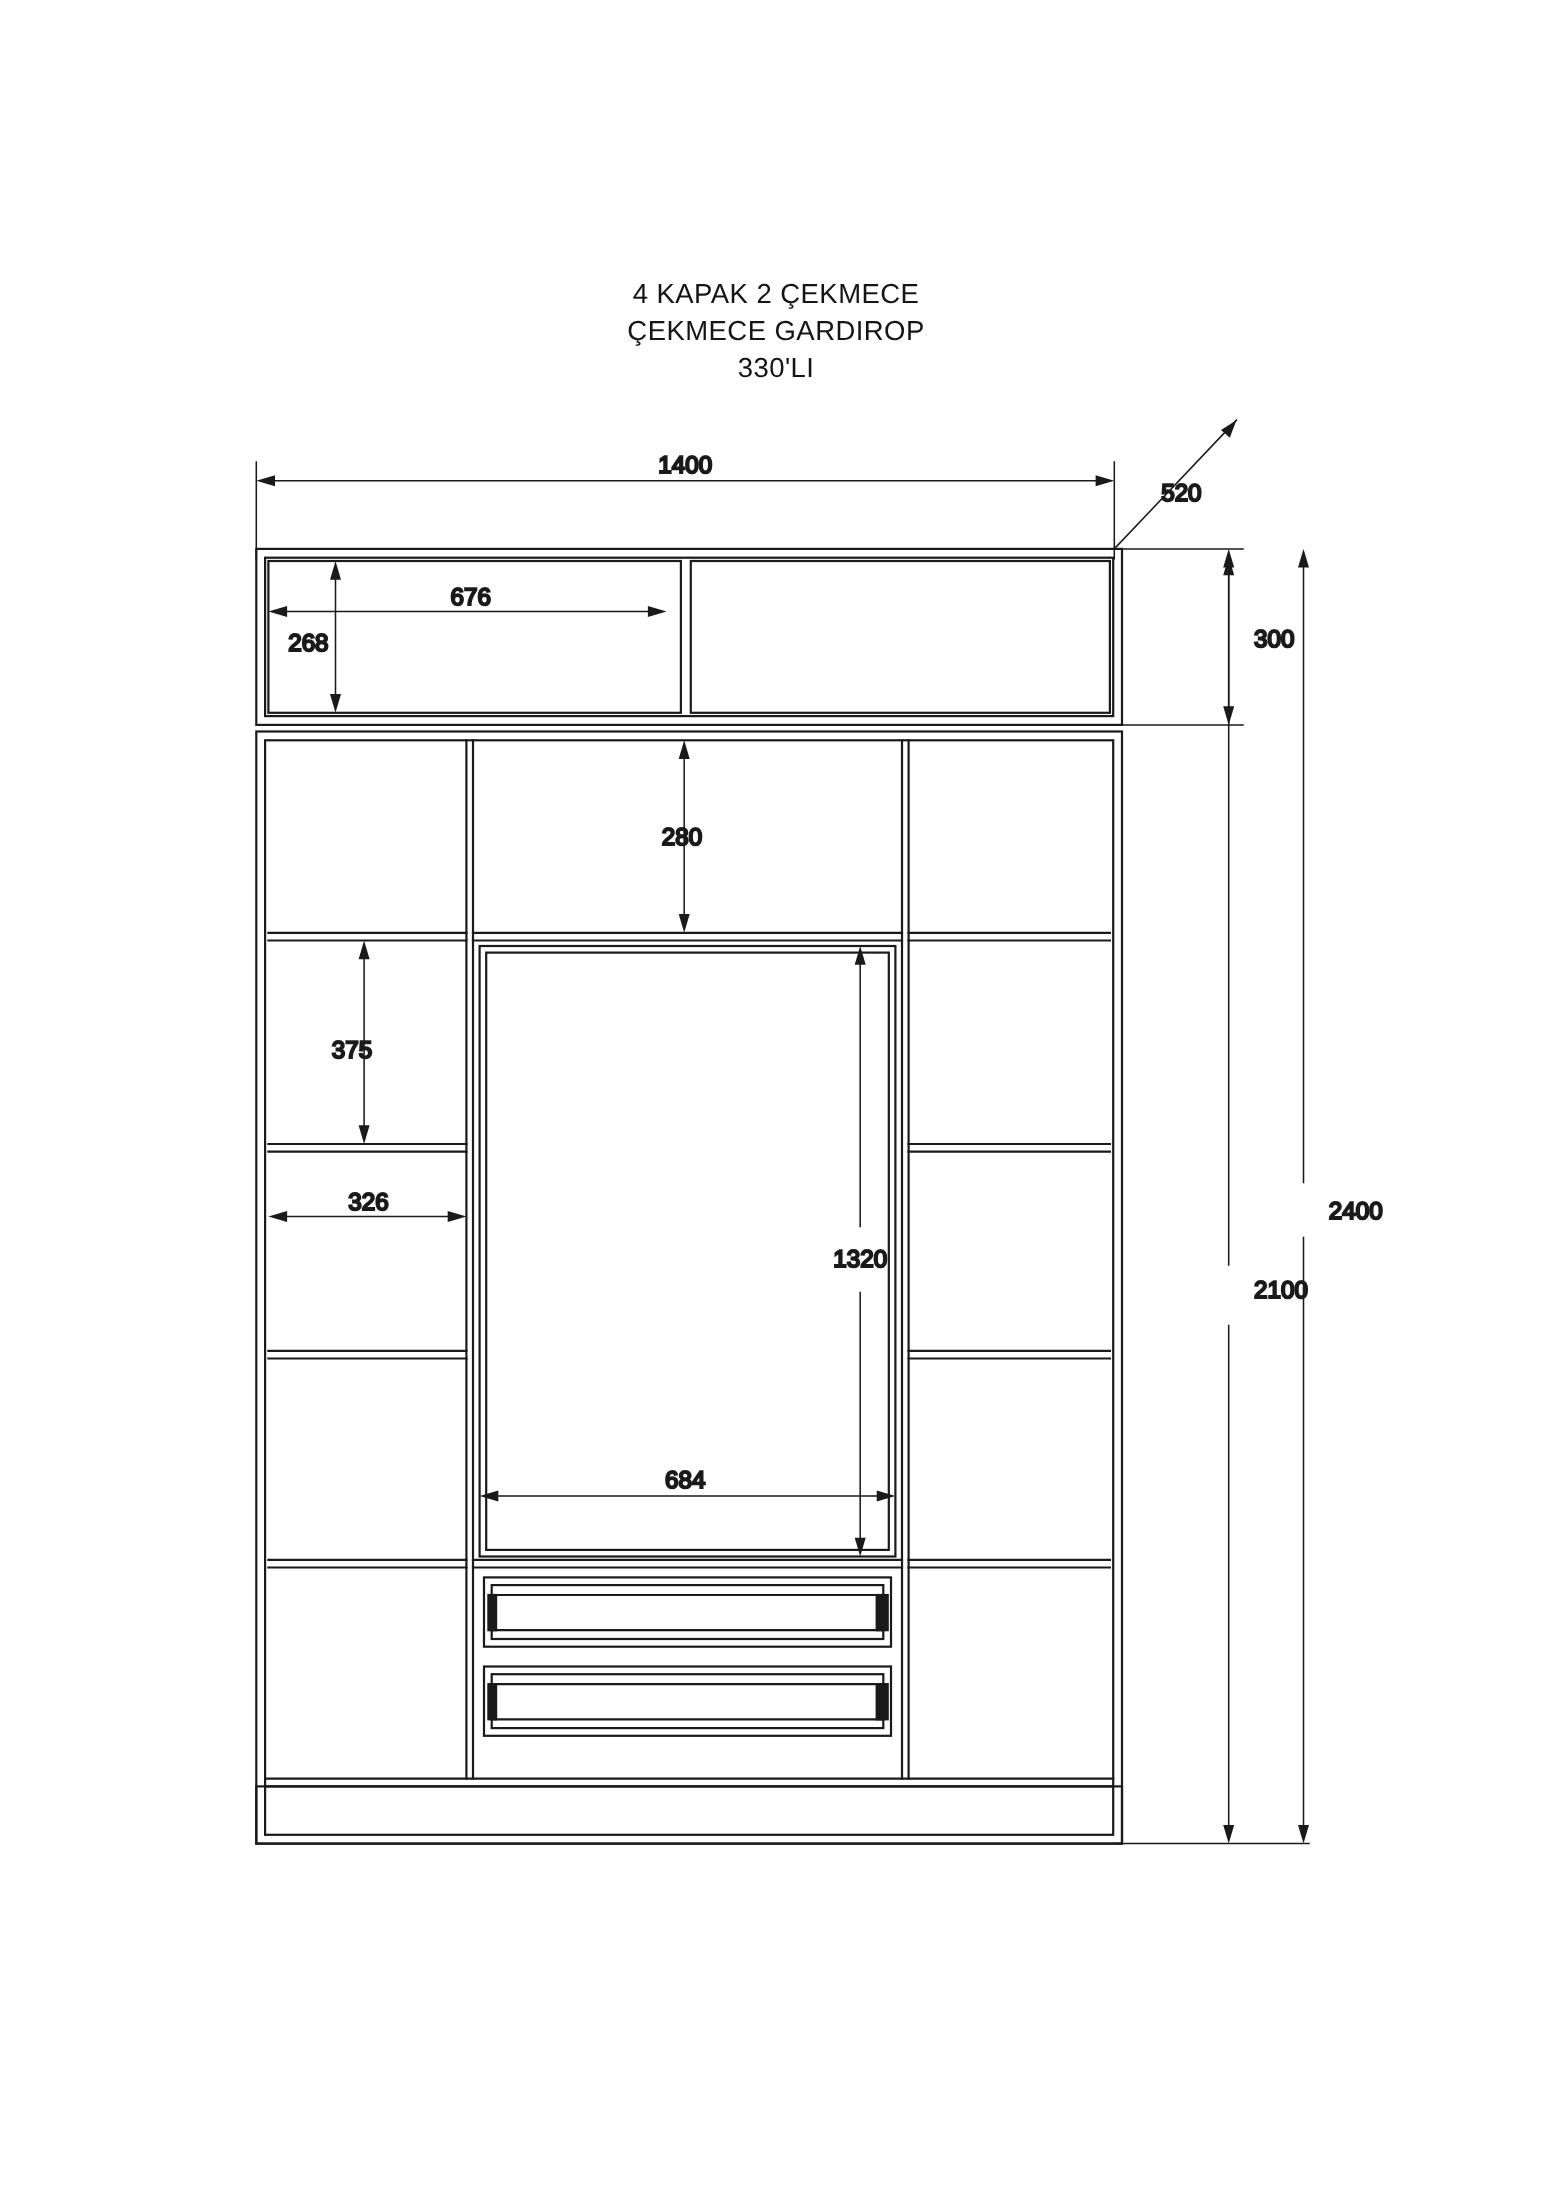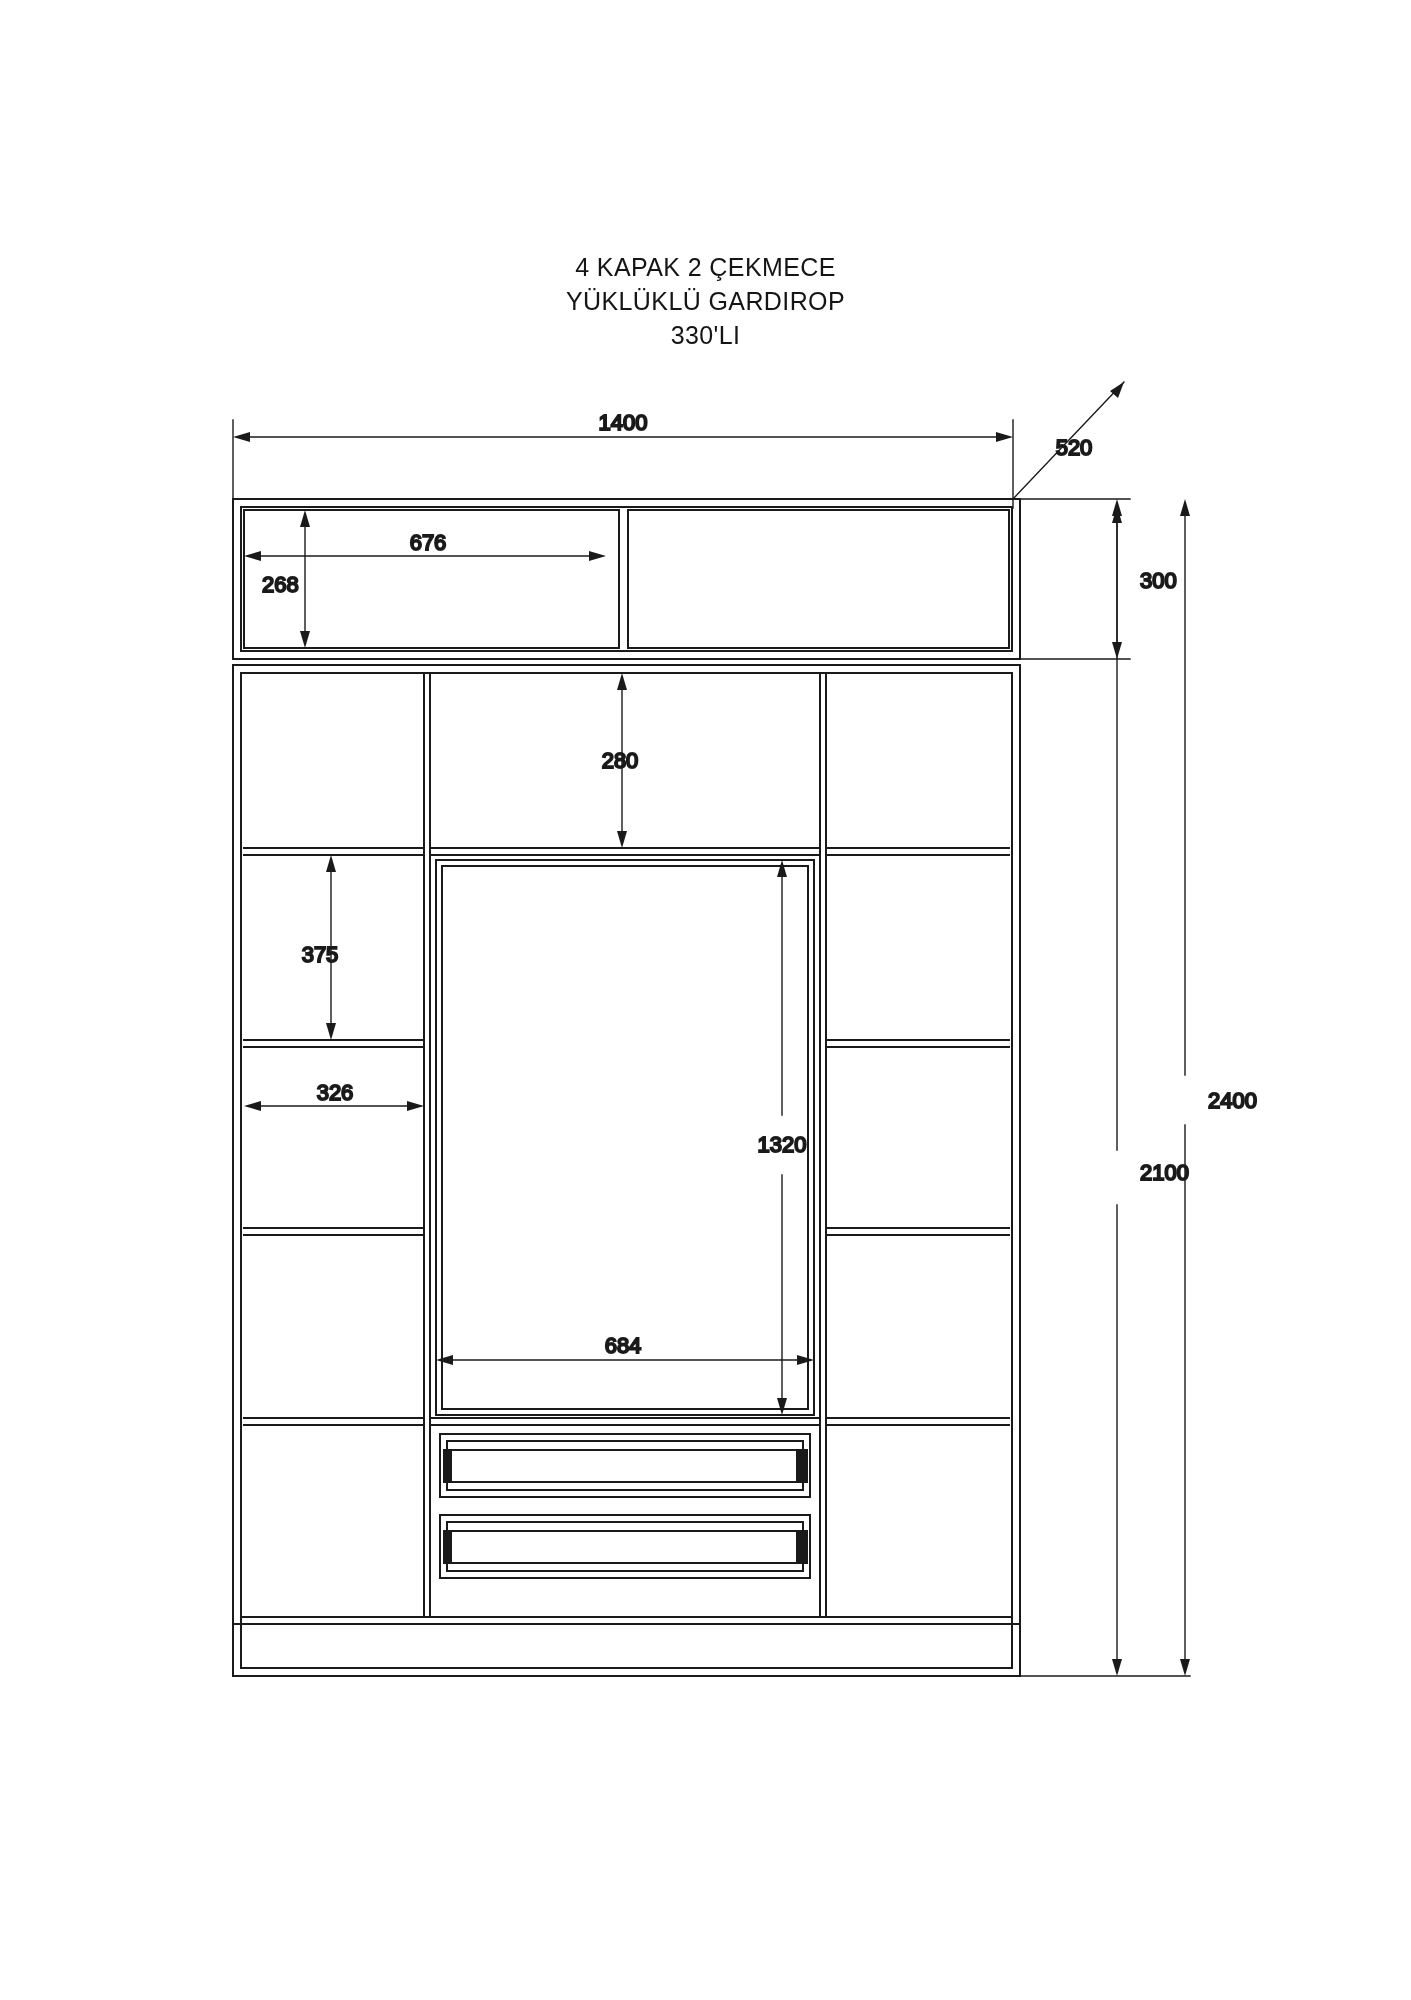--- a/index.html
+++ b/index.html
@@ -46,21 +46,21 @@
     fill: #111111;
   }
 </style>
 </head>
 <body>
 
 <div id="sheet">
 
   <div class="title-block">
     <div class="title-line">4 KAPAK 2 ÇEKMECE</div>
-    <div class="title-line">YÜKLÜKLÜ GARDIROP</div>
+    <div class="title-line">ÇEKMECE GARDIROP</div>
     <div class="title-line">330'LI</div>
   </div>
 
   <svg class="draw" viewBox="0 0 1411 2000">
     <g fill="none" stroke="#1a1a1a" stroke-width="2" stroke-linecap="square">
 
       <g>
         <rect x="233" y="499" width="787" height="160"></rect>
         <rect x="241" y="507" width="771" height="144"></rect>
       </g>

